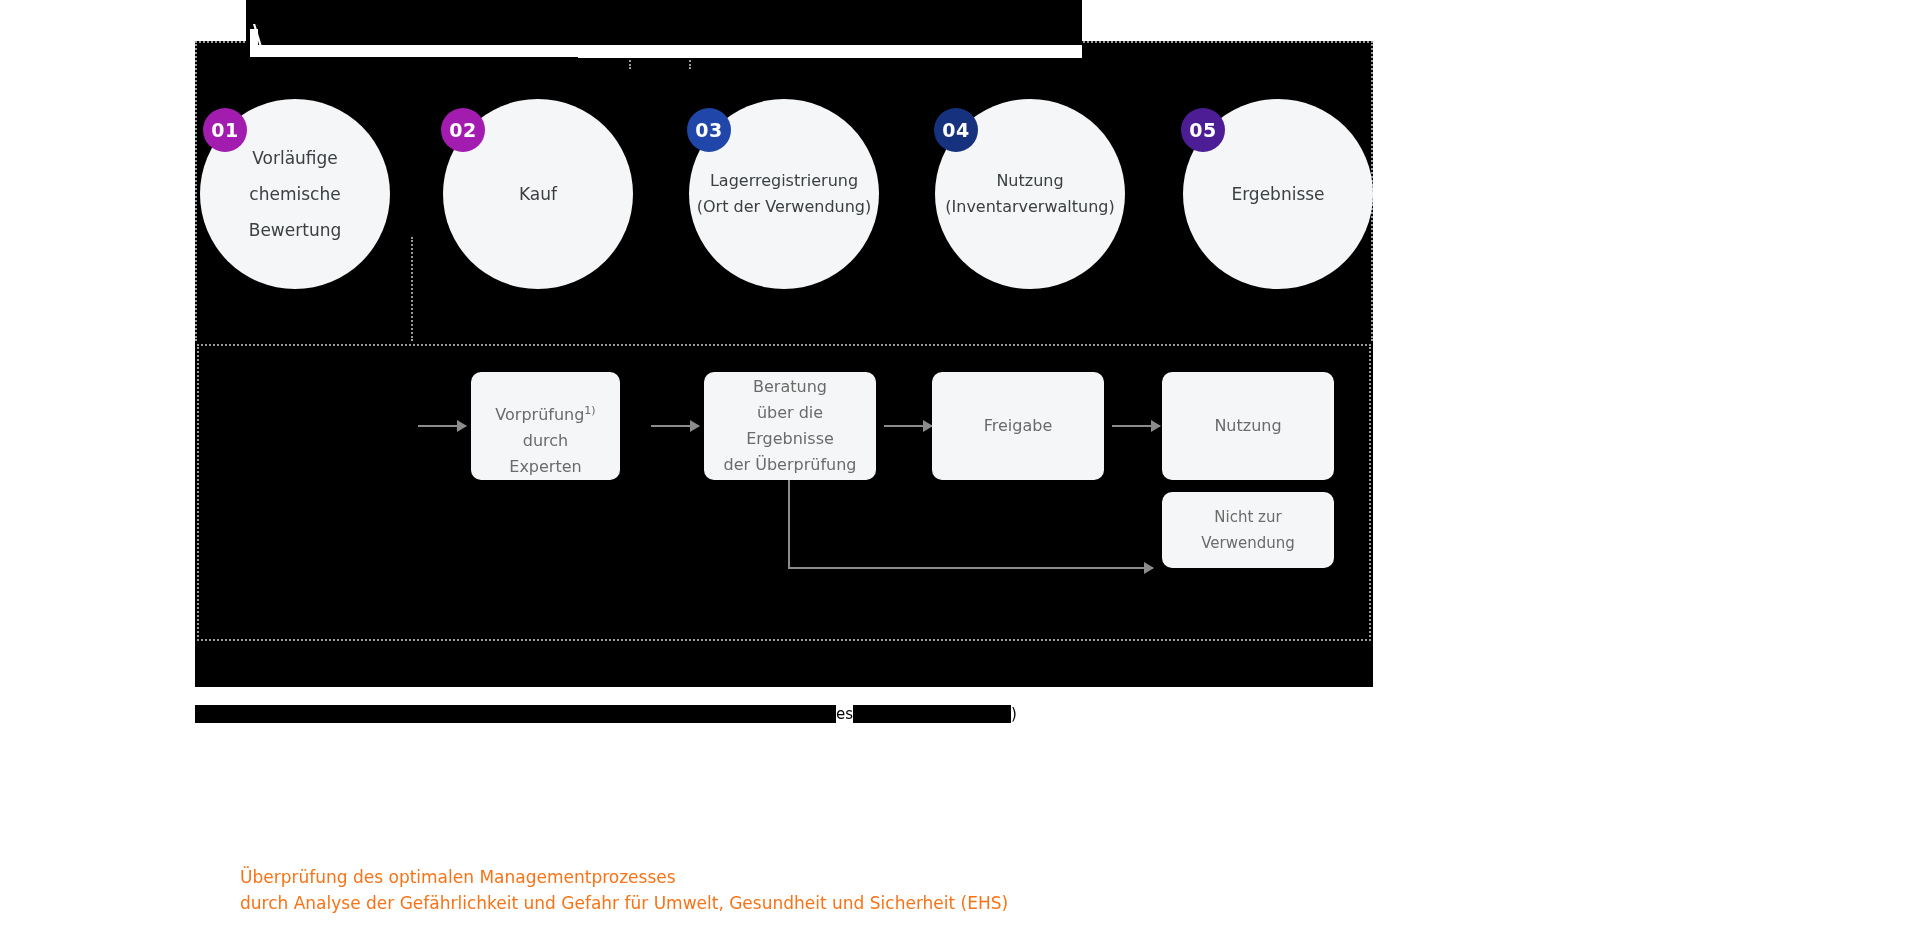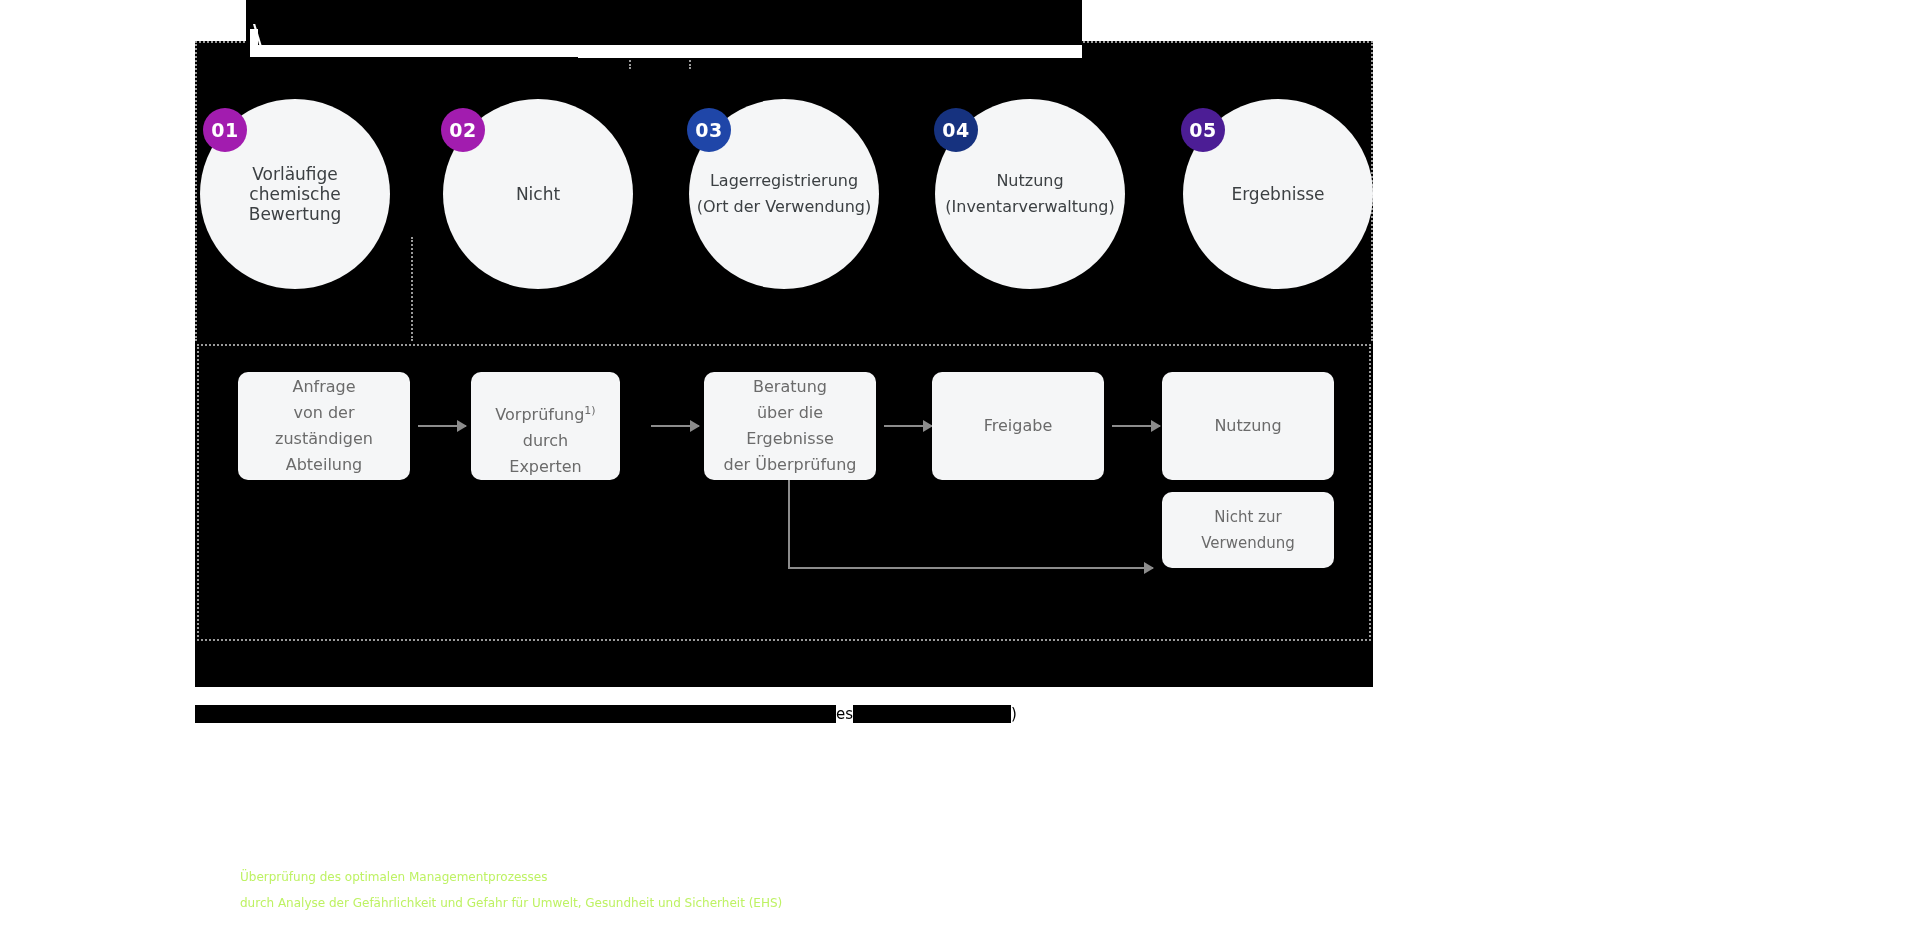--- a/index.html
+++ b/index.html
@@ -23,21 +23,21 @@
   .v-dotted{
     position:absolute;width:0;border-left:2px dotted #9a9a9a;
   }
 
   
   .step{
     position:absolute;width:190px;height:190px;border-radius:50%;
     background:#f5f6f7;display:flex;align-items:center;justify-content:center;
   }
   .step-label{
-    color:#3c4043;font-size:17px;line-height:20px;text-align:center;
+    color:#3c4043;font-size:17px;line-height:36px;text-align:center;
     padding:0 6px;white-space:pre-line;
   }
   .badge{
     position:absolute;width:44px;height:44px;border-radius:50%;
     display:flex;align-items:center;justify-content:center;
     color:#ffffff;font-size:19px;font-weight:bold;letter-spacing:.5px;
   }
 
   
   #process-panel{
@@ -60,22 +60,22 @@
   .arrow{position:absolute;height:2px;background:#8c8c8c;}
   .arrow::after{
     content:"";position:absolute;right:-1px;top:-5px;
     width:0;height:0;border-left:10px solid #8c8c8c;
     border-top:6px solid transparent;border-bottom:6px solid transparent;
   }
   .elbow-v{position:absolute;width:2px;background:#8c8c8c;}
 
   
   #caption{
-    position:absolute;left:41px;top:518px;color:#bef264;
-    font-size:12px;line-height:26px;
+    position:absolute;left:41px;top:518px;color:#f97316;
+    font-size:17px;line-height:26px;
   }
   #caption div{white-space:nowrap;}
 
   
   .redaction{position:absolute;background:#000000;}
   .bb-seg{position:absolute;background:#000;height:18px;top:4px;}
 </style>
 </head>
 <body>
 
@@ -89,21 +89,21 @@
   <div class="step" style="left:5px;top:58px;">
     <div class="step-label">Vorläufige
 chemische
 Bewertung</div>
   </div>
   <div class="badge" style="left:8px;top:67px;background:#a21caf;">
     <span>01</span>
   </div>
 
   <div class="step" style="left:248px;top:58px;">
-    <div class="step-label">Nicht</div>
+    <div class="step-label">Kauf</div>
   </div>
   <div class="badge" style="left:246px;top:67px;background:#a21caf;">
     <span>02</span>
   </div>
 
   <div class="step" style="left:494px;top:58px;">
     <div class="step-label" style="font-size:16px;line-height:26px;width:200px;">Lagerregistrierung
 (Ort der Verwendung)</div>
   </div>
   <div class="badge" style="left:492px;top:67px;background:#1f46a8;">
@@ -120,25 +120,20 @@
 
   <div class="step" style="left:988px;top:58px;">
     <div class="step-label">Ergebnisse</div>
   </div>
   <div class="badge" style="left:986px;top:67px;background:#4c1d95;">
     <span>05</span>
   </div>
 
   <div id="process-panel">
 
-    <div class="pbox" style="left:39px;top:26px;width:172px;height:108px;">
-      <div class="pbox-label">Anfrage
-von der zuständigen
-Abteilung</div>
-    </div>
     <div class="arrow" style="left:219px;top:79px;width:48px;"></div>
 
     <div class="pbox" style="left:272px;top:26px;width:149px;height:108px;">
       <div class="pbox-label">
         <span>Vorprüfung</span><sup>1)</sup><span style="white-space:pre-line;">
 durch
 Experten</span>
       </div>
     </div>
     <div class="arrow" style="left:452px;top:79px;width:48px;"></div>

